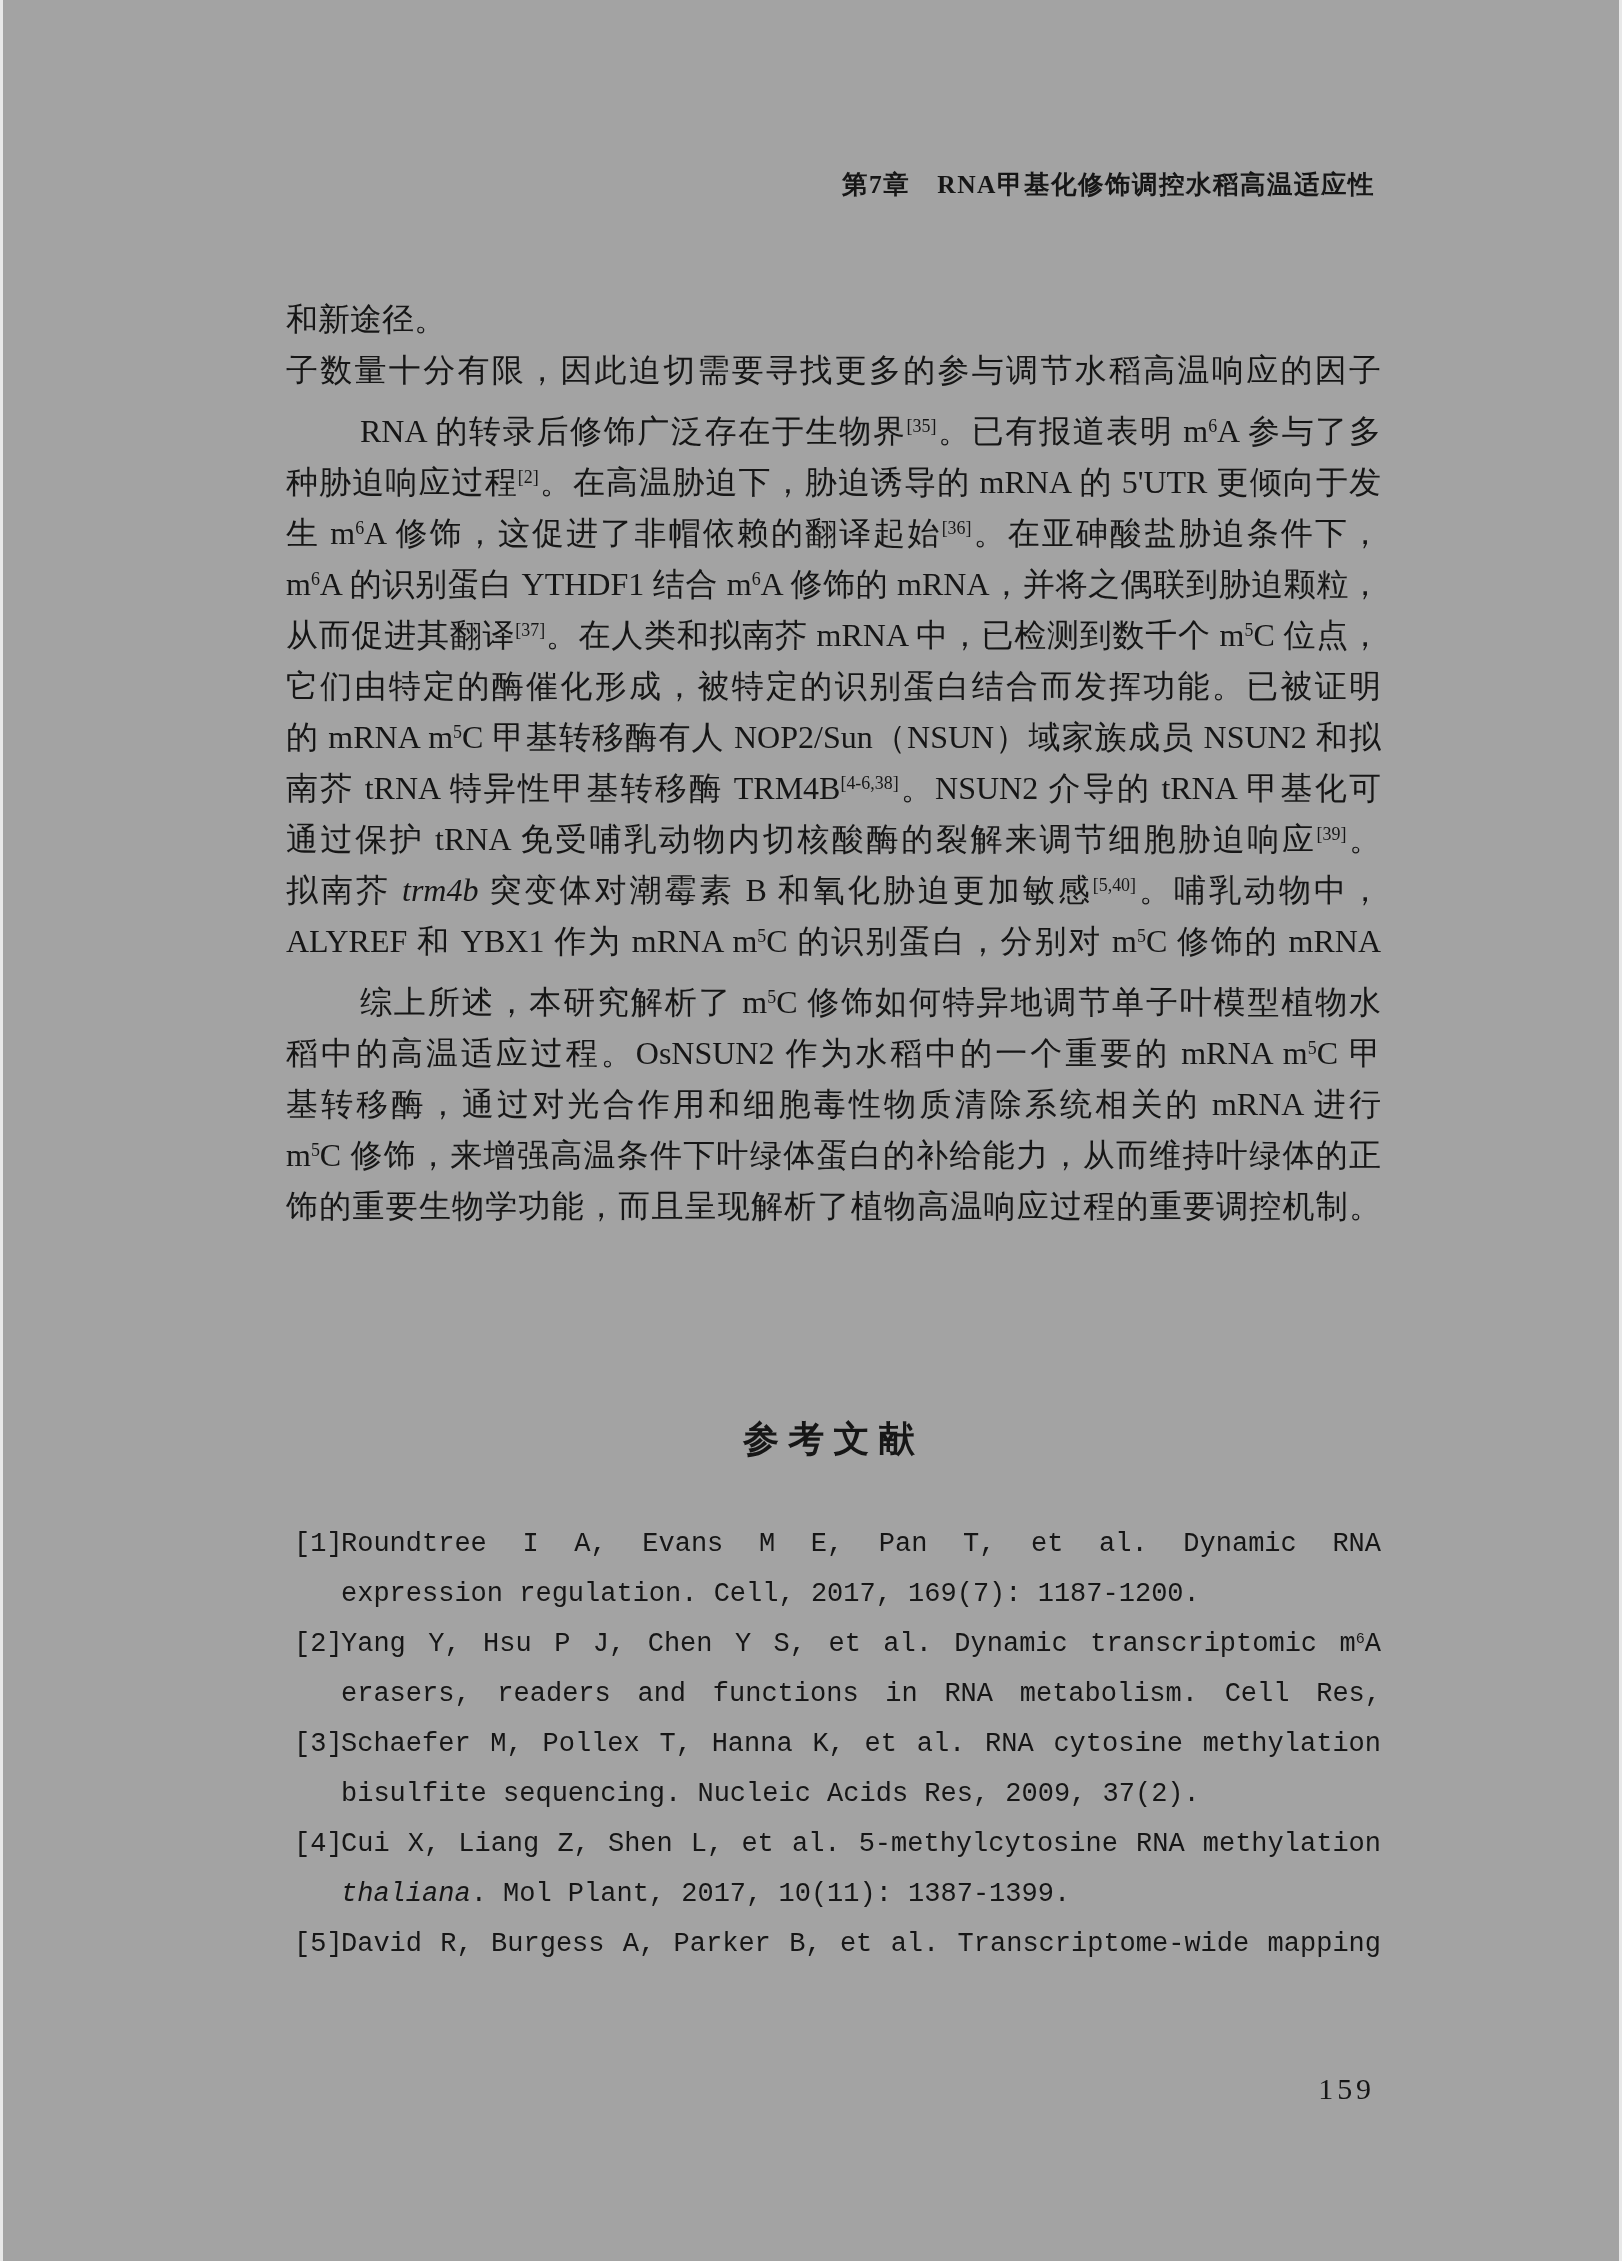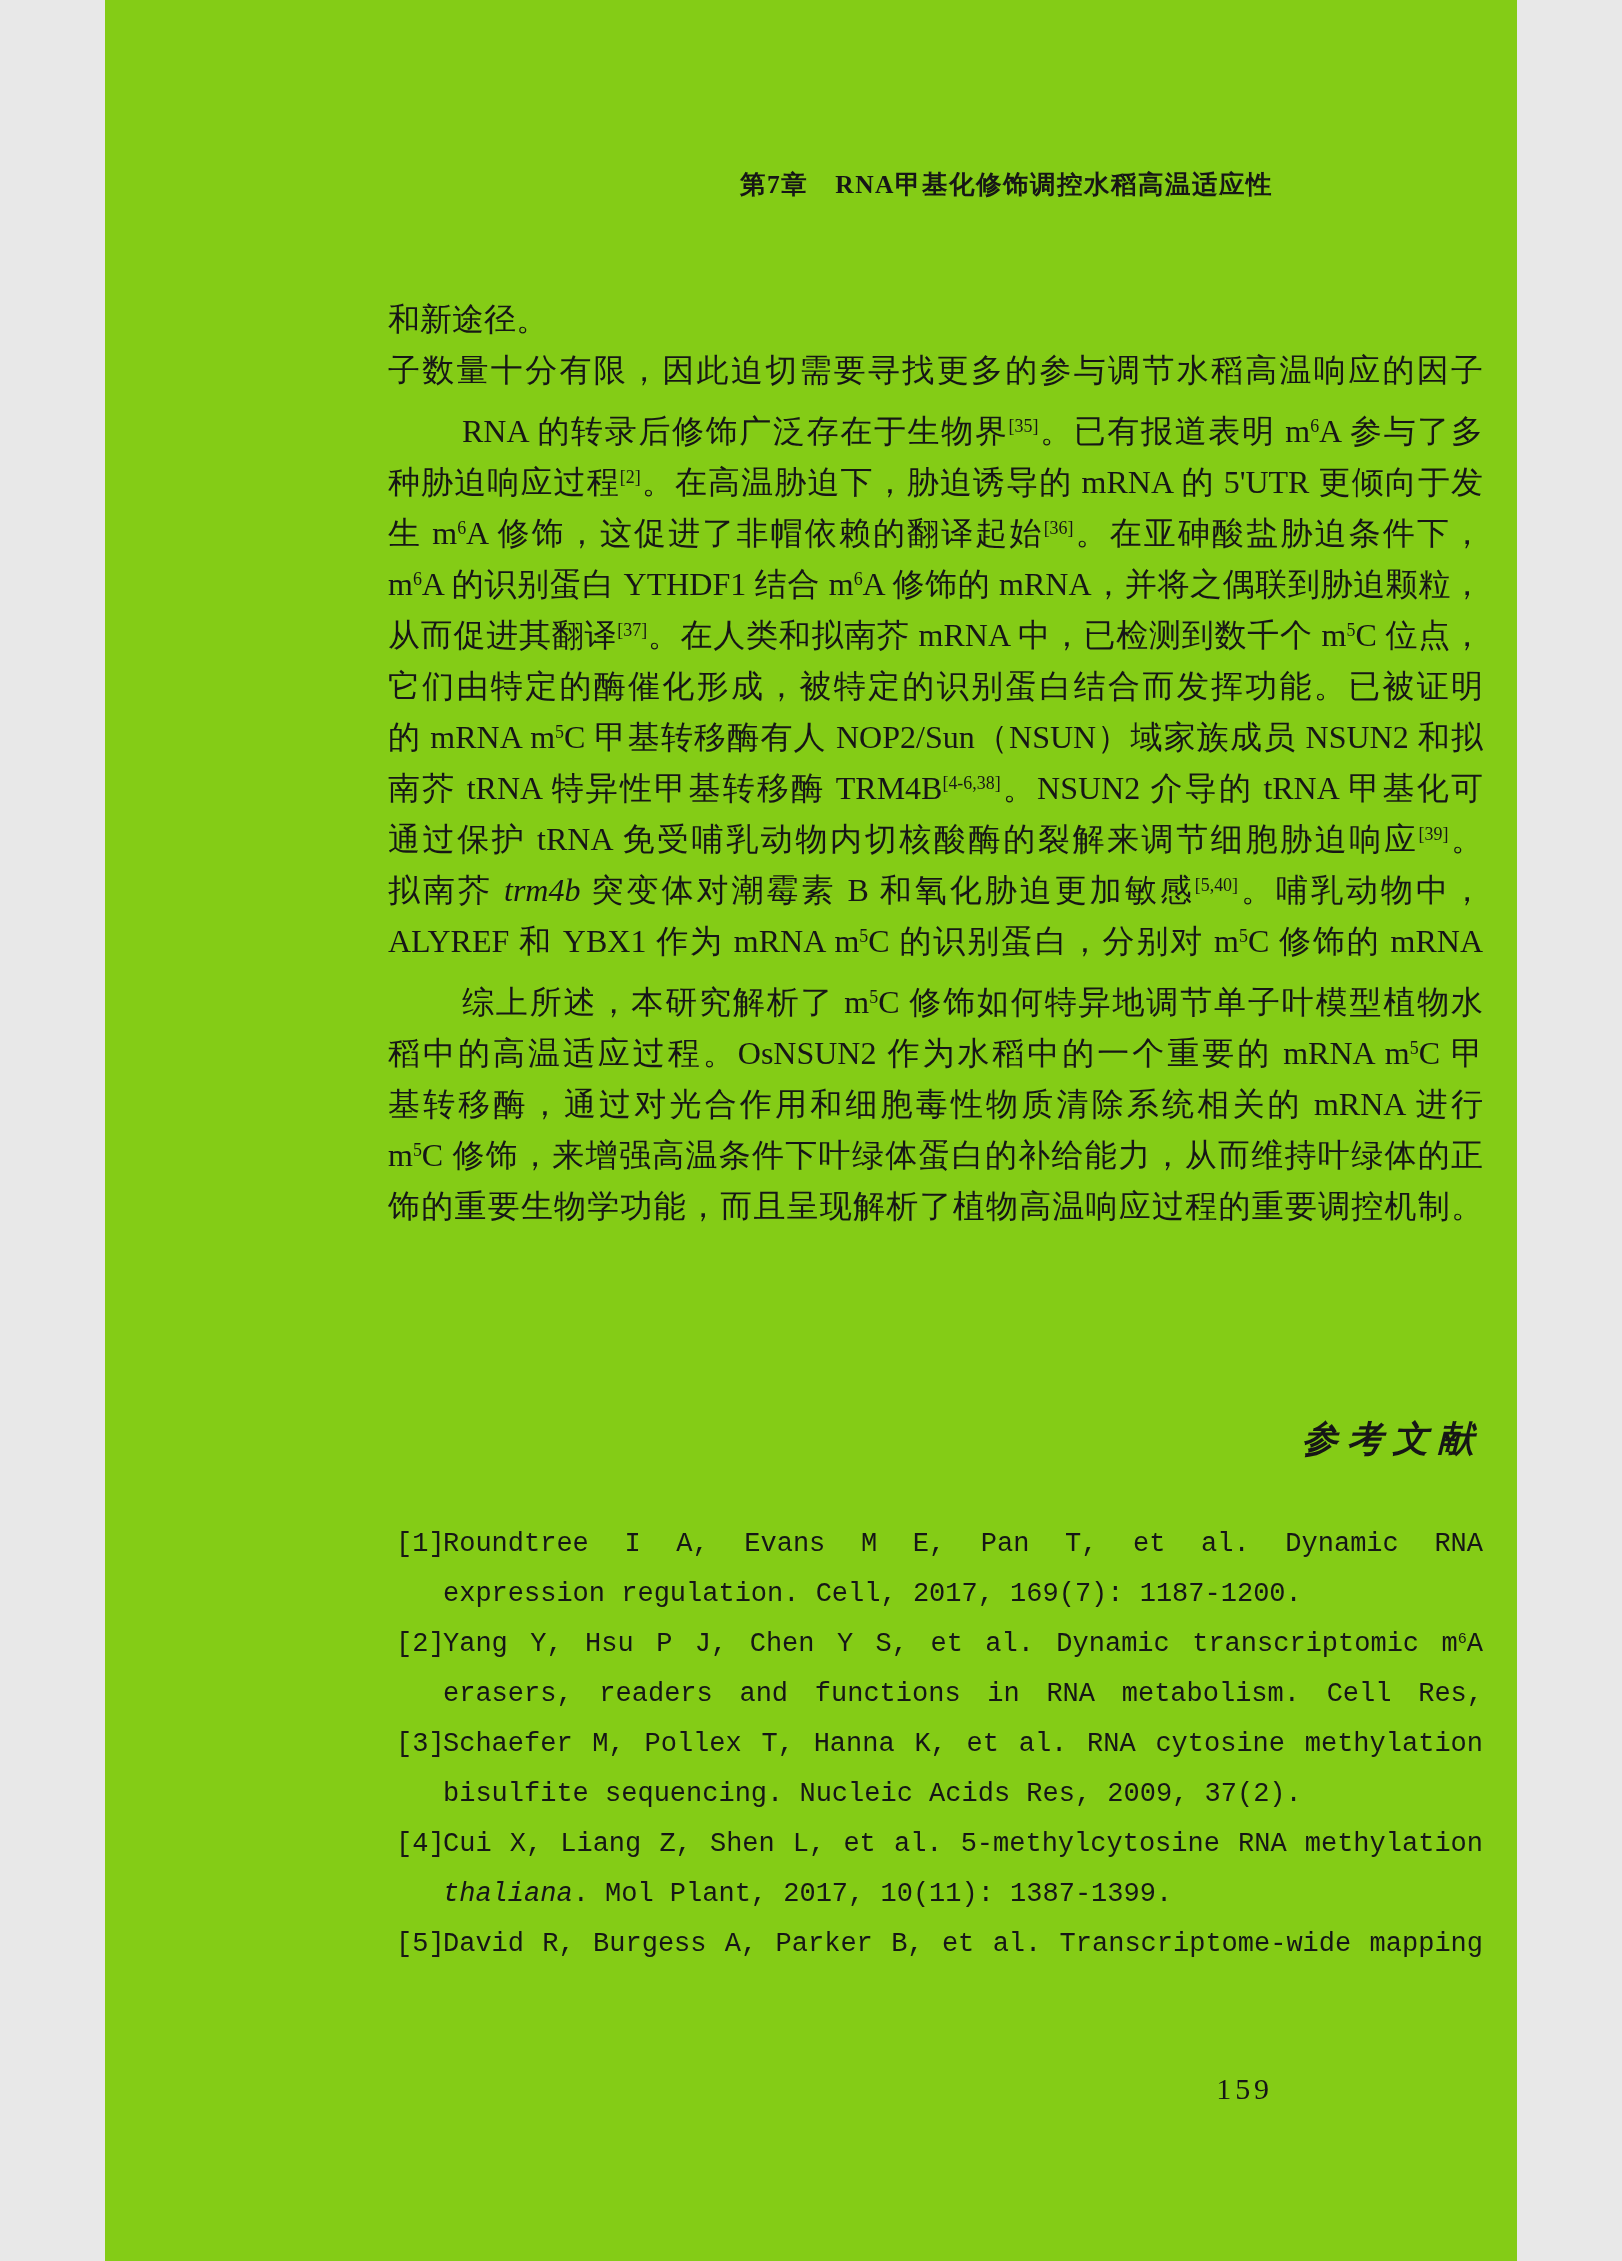--- a/index.html
+++ b/index.html
@@ -1,20 +1,20 @@
 <!DOCTYPE html>
 <html style="font-size:12.4px"><head>
 <meta charset="utf-8">
 <style>
   html,body{margin:0;padding:0;background:#e8e8e8;}
   .page{
     position:relative;
-    width:1412px;height:2261px;
+    width:1616px;height:2261px;
     margin:0 auto;
-    background:#84cc16;
+    background:#a3a3a3;
     color:#161616;
     font-family:"Liberation Serif","DejaVu Serif",serif;
     overflow:hidden;
   }
   .running-header{
     position:absolute;
     top:167px;right:244px;
     font-size:25.5px;
     font-weight:bold;
     letter-spacing:1.5px;
@@ -41,26 +41,25 @@
     top:-0.55em;
     vertical-align:baseline;
     line-height:0;
   }
   em{ font-style:italic; }
   .refs-heading{
     position:absolute;
     top:1415px;left:283px;
     width:1095px;
     margin:0;
-    text-align:right;
+    text-align:center;
     font-size:36px;
     font-weight:bold;
     letter-spacing:9.3px;
     font-family:"Liberation Sans","DejaVu Sans",sans-serif;
-    font-style:italic;
   }
   .refs-list{
     position:absolute;
     left:283px;top:1519px;
     width:1095px;
     font-size:27px;
     font-family:Liberation Mono, monospace;
   }
   .ref-line{
     box-sizing:border-box;

